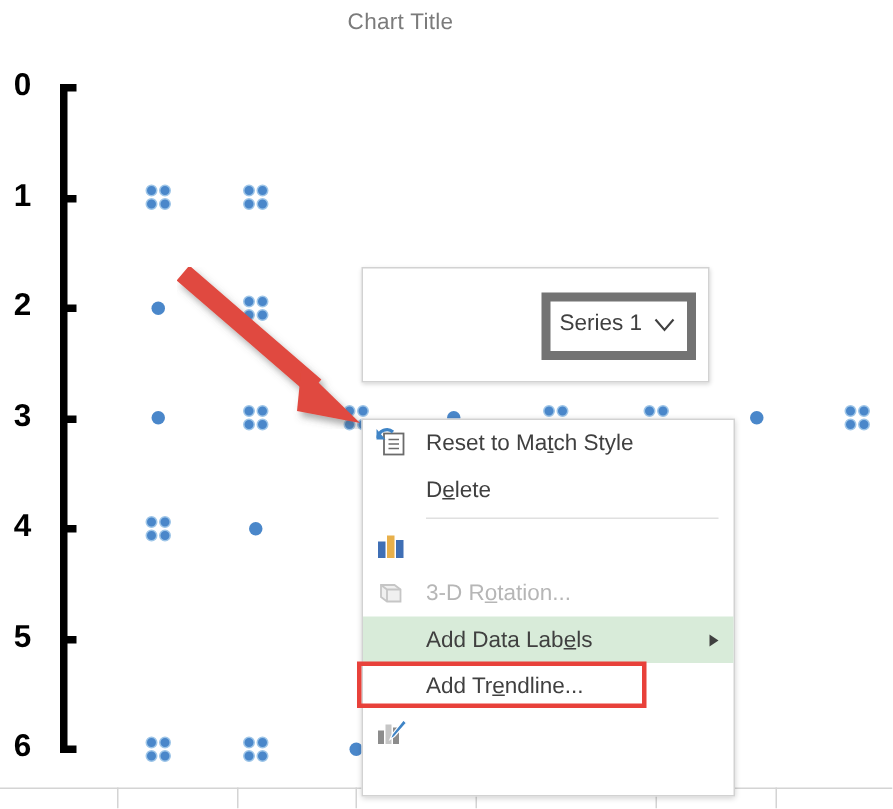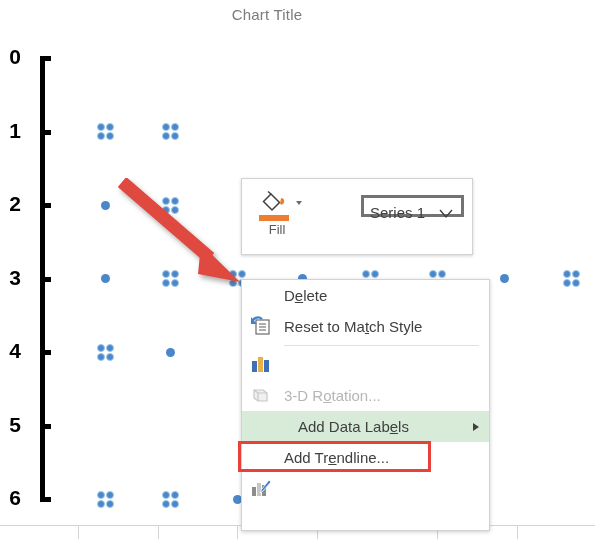--- a/index.html
+++ b/index.html
@@ -171,22 +171,22 @@
     width: 0; height: 0;
     border-left: 3.5px solid transparent;
     border-right: 3.5px solid transparent;
     border-top: 4px solid #6b6b6b;
   }
   .series-select {
     position: absolute;
     left: 119px;
     top: 16px;
     width: 103px;
-    height: 22px;
-    border: 3px solid #737373;
+    height: 45px;
+    border: 6px solid #737373;
     background: #ffffff;
     box-sizing: border-box;
   }
   .series-select .txt {
     position: absolute;
     left: 6px;
     top: 6px;
     font-size: 15px;
     color: #404040;
   }
@@ -230,21 +230,20 @@
   }
   .ctx-text.disabled { color: #b6b6b6; }
   .ctx-text u { text-decoration: underline; }
   .ctx-sep {
     height: 1px;
     background: #e0e0e0;
     margin: 3px 10px 3px 42px;
   }
   .ctx-item.highlight {
     background: #d8ebd9;
-    gap: 14px;
   }
   .hl-ring {
     position: absolute;
     left: 238px;
     top: 441px;
     width: 193px;
     height: 31px;
     border: 3px solid #e8413a;
     box-sizing: border-box;
     pointer-events: none;
@@ -379,60 +378,46 @@
     </defs>
     <g filter="url(#sh)">
       <path d="M4 4 L92 80 L92 80 Z" stroke="#E04A3F" stroke-width="13" stroke-linecap="round" fill="none"></path>
       <path d="M122 104 L83 66 L80 96 Z" fill="#E04A3F"></path>
     </g>
   </svg>
 </div>
 
 <div class="mini-toolbar">
 
-  <div class="mt-btn fill">
-    <div class="mt-glyph">
-      <svg width="54" height="38" viewBox="0 0 54 38">
-        <g transform="translate(10,5)" fill="none" stroke="#404040" stroke-width="1.5">
-          <path d="M3.5 10.5 L11 3 L19.5 11.5 L12 19 Z"></path>
-          <path d="M11 3 L8 0.5"></path>
-        </g>
-        <path d="M31 12 C34 12 35 15 33.5 17.5 C32.5 19 30.5 19 30 17.5" fill="#ED7D31"></path>
-      </svg>
-      <div class="mt-caret"></div>
-      <div class="mt-colorbar" style="background:#ED7D31"></div>
-    </div>
-    <div class="mt-label">Fill</div>
-  </div>
 
 
   <div class="series-select">
     <div class="txt">Series 1</div>
     <svg class="chev" width="14" height="10" viewBox="0 0 14 10">
       <path d="M1 1 L7 8 L13 1" fill="none" stroke="#404040" stroke-width="1.4"></path>
     </svg>
   </div>
 </div>
 
 <div class="ctx-menu" id="ctx-menu">
-    <div class="ctx-item">
-      <div class="ctx-ico"></div>
-      <div class="ctx-text">D<u>e</u>lete</div>
-    </div>
     <div class="ctx-item">
       <div class="ctx-ico"><svg width="22" height="20" viewBox="0 0 22 20">
           <rect x="6" y="4" width="13" height="14" fill="#fff" stroke="#6b6b6b" stroke-width="1.2"></rect>
           <line x1="9" y1="8" x2="16" y2="8" stroke="#6b6b6b" stroke-width="1.1"></line>
           <line x1="9" y1="11" x2="16" y2="11" stroke="#6b6b6b" stroke-width="1.1"></line>
           <line x1="9" y1="14" x2="16" y2="14" stroke="#6b6b6b" stroke-width="1.1"></line>
           <path d="M2 7 A6 6 0 0 1 12 3" fill="none" stroke="#3f84c6" stroke-width="2.2"></path>
           <path d="M1 1 L1 8 L7 8 Z" fill="#3f84c6"></path>
         </svg></div>
       <div class="ctx-text">Reset to Ma<u>t</u>ch Style</div>
     </div>
+    <div class="ctx-item">
+      <div class="ctx-ico"></div>
+      <div class="ctx-text">D<u>e</u>lete</div>
+    </div>
     <div class="ctx-sep"></div>
     <div class="ctx-item">
       <div class="ctx-ico"><svg width="22" height="20" viewBox="0 0 22 20">
           <rect x="2" y="7" width="5" height="11" fill="#3f6fb5"></rect>
           <rect x="8" y="3" width="5" height="15" fill="#e8b04b"></rect>
           <rect x="14" y="6" width="5" height="12" fill="#3f6fb5"></rect>
         </svg></div>
     </div>
     <div class="ctx-item">
       <div class="ctx-ico"><svg width="22" height="20" viewBox="0 0 22 20">

